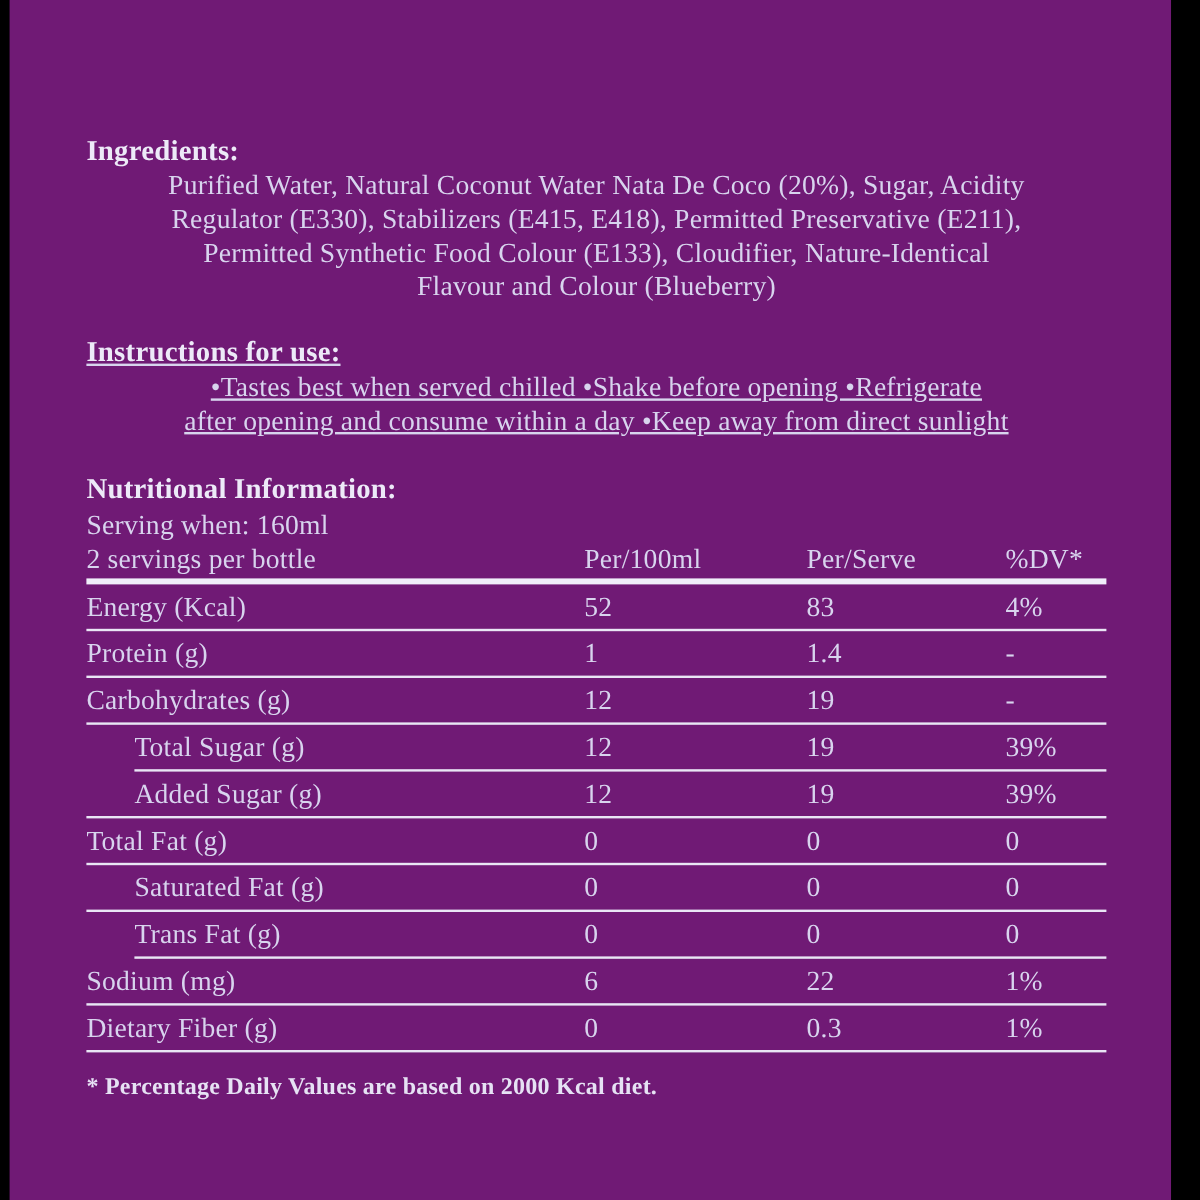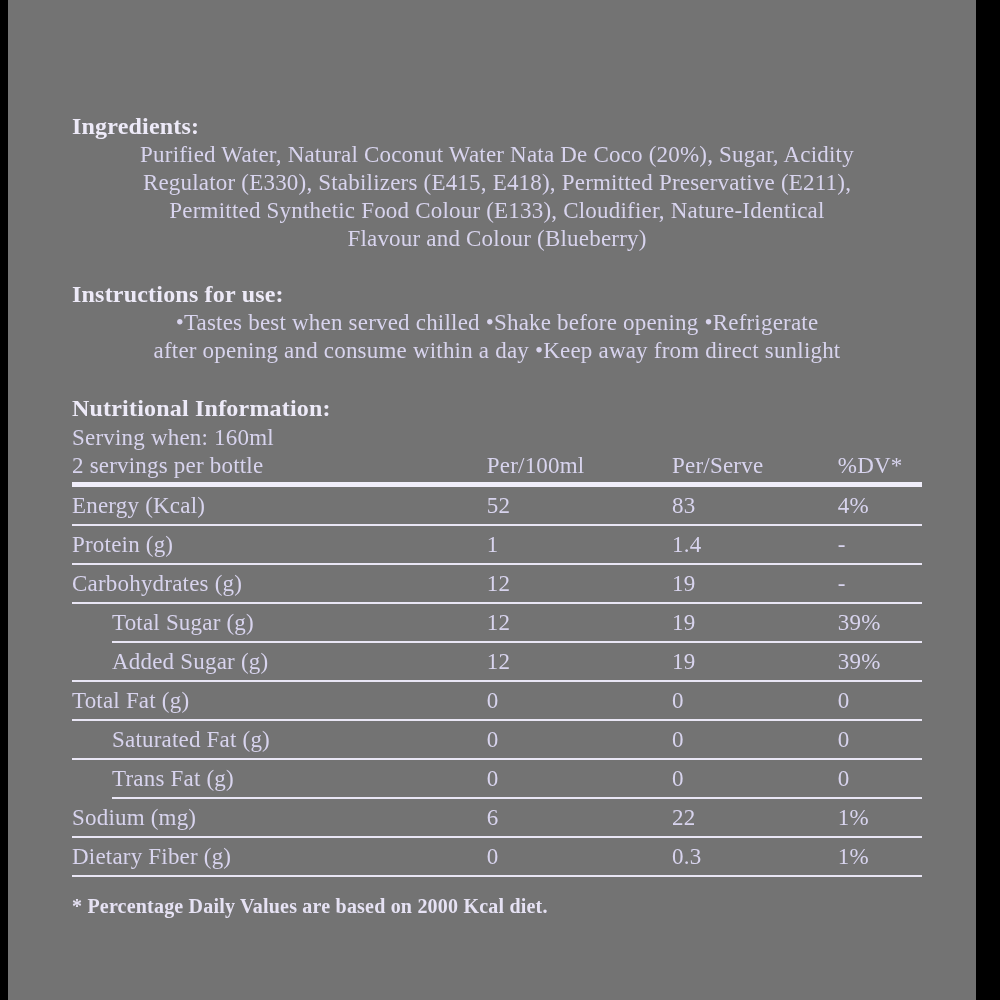--- a/index.html
+++ b/index.html
@@ -6,40 +6,40 @@
   html, body { width: 1000px; height: 1000px; background: #000; }
   body { font-family: "Liberation Serif", "DejaVu Serif", serif; }
 
   .page { width: 1000px; height: 1000px; display: flex; overflow: hidden; }
   .edge-strip { background: #000000; flex: none; }
   .edge-strip.left { width: 8px; }
   .edge-strip.right { width: 24px; }
 
   .panel {
     flex: 1;
-    background: #737373;
+    background: #701a75;
     color: #d8d4ee;
     padding: 112px 54px 12px 64px;
     font-size: 23px;
     line-height: 28px;
     letter-spacing: 0.2px;
   }
 
   .section-heading {
     font-size: 24px;
     line-height: 28px;
     font-weight: 700;
     color: #edeaf8;
     margin-bottom: 1px;
   }
 
   .text-line { white-space: nowrap; text-align: center; }
 
   .sec-ingredients { margin-bottom: 27px; }
-  .sec-instructions { margin-bottom: 29px; }
+  .sec-instructions { margin-bottom: 29px; text-decoration: underline; }
 
   .serving-size { margin-top: 2px; }
 
   .ntable { width: 850px; }
 
   .trow, .thead-row {
     display: grid;
     grid-template-columns: 48.8% 21.8% 19.5% 9.9%;
     align-items: center;
   }

